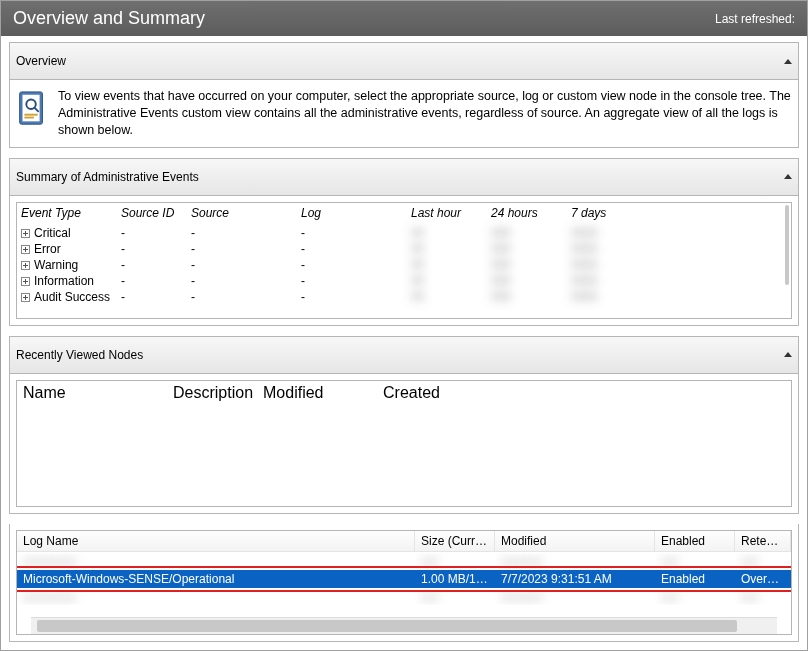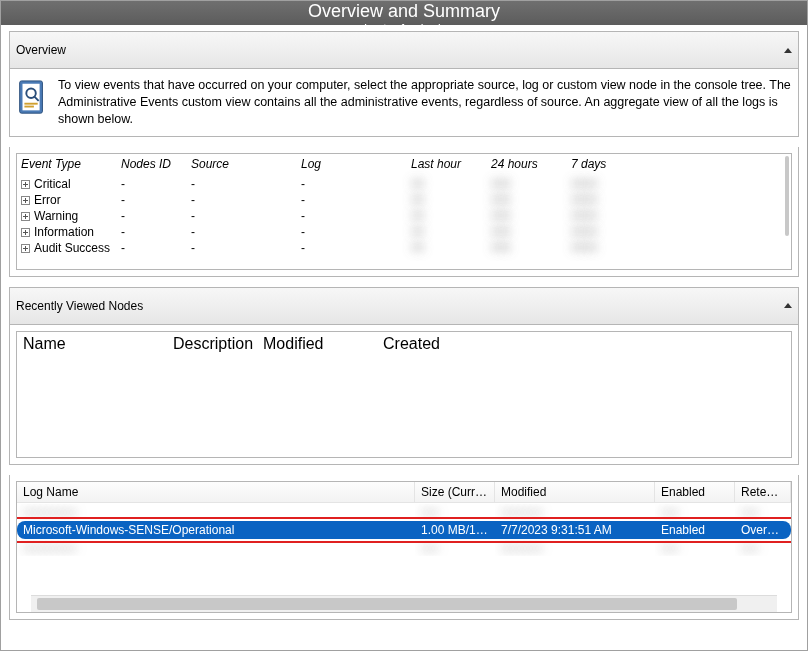--- a/index.html
+++ b/index.html
@@ -12,29 +12,28 @@
     background: #f0f0f0;
     overflow: hidden;
   }
   .frame {
     width: 808px; height: 651px;
     background: #fff;
     border: 1px solid #a0a0a0;
     display: flex; flex-direction: column;
   }
   .titlebar {
-    height: 24px;
+    height: 35px;
     background: linear-gradient(#6f6f6f,#5c5c5c);
     color: #fff;
     display: flex; align-items: center;
     padding: 0 12px;
     font-size: 18px;
     font-weight: 400;
     justify-content: space-between;
-    flex-direction: column;
   }
   .titlebar .right { font-size: 12px; }
   .content {
     flex: 1;
     padding: 6px 8px 8px 8px;
     display: flex; flex-direction: column;
     gap: 10px;
     overflow: hidden;
   }
   .section {
@@ -183,21 +182,20 @@
     text-overflow: ellipsis;
   }
   .ls-row.blurred .cell {
     color: transparent;
     text-shadow: 0 0 10px rgba(150,150,150,0.7);
     filter: blur(0.3px);
   }
   .ls-row.selected {
     background: #0a63c2;
     color: #fff;
-    border-radius: 8px;
   }
   .ls-row.selected .cell { color: #fff; }
   .c-name   { flex: 0 0 398px; }
   .c-size   { flex: 0 0 80px; }
   .c-mod    { flex: 0 0 160px; }
   .c-en     { flex: 0 0 80px; }
   .c-ret    { flex: 1 1 70px; min-width: 0; }
   .highlight-box {
     position: absolute;
     border: 2px solid #e02020;
@@ -242,37 +240,41 @@
           <circle cx="15" cy="15" r="5" fill="none" stroke="#2a4e7a" stroke-width="2"></circle>
           <line x1="18" y1="18" x2="23" y2="23" stroke="#2a4e7a" stroke-width="2"></line>
           <rect x="8" y="25" width="14" height="2" fill="#d0a030"></rect>
           <rect x="8" y="28" width="10" height="2" fill="#d0a030"></rect>
         </svg>
         <span>To view events that have occurred on your computer, select the appropriate source, log or custom view node in the console tree. The Administrative Events custom view contains all the administrative events, regardless of source. An aggregate view of all the logs is shown below.</span>
       </div>
     </div>
 
     <div class="section">
+      <div class="section-header">
+        <span>Summary of Administrative Events</span>
+        <span class="caret-up"></span>
+      </div>
       <div class="panel sae-panel">
         <div class="sae-inner">
           <table class="sae-table">
             <colgroup>
               <col style="width:100px">
                 <col style="width:70px">
                 <col style="width:110px">
               <col style="width:110px">
                 <col style="width:80px">
                 <col style="width:80px">
                 <col style="width:70px">
                 <col>
             </colgroup>
             <thead>
               <tr>
                 <th>Event Type</th>
-                <th>Nodes ID</th>
+                <th>Source ID</th>
                 <th>Source</th>
                 <th>Log</th>
                 <th>Last hour</th>
                 <th>24 hours</th>
                 <th>7 days</th>
                 <th></th>
               </tr>
             </thead>
             <tbody id="sae-body">
                 <tr>

